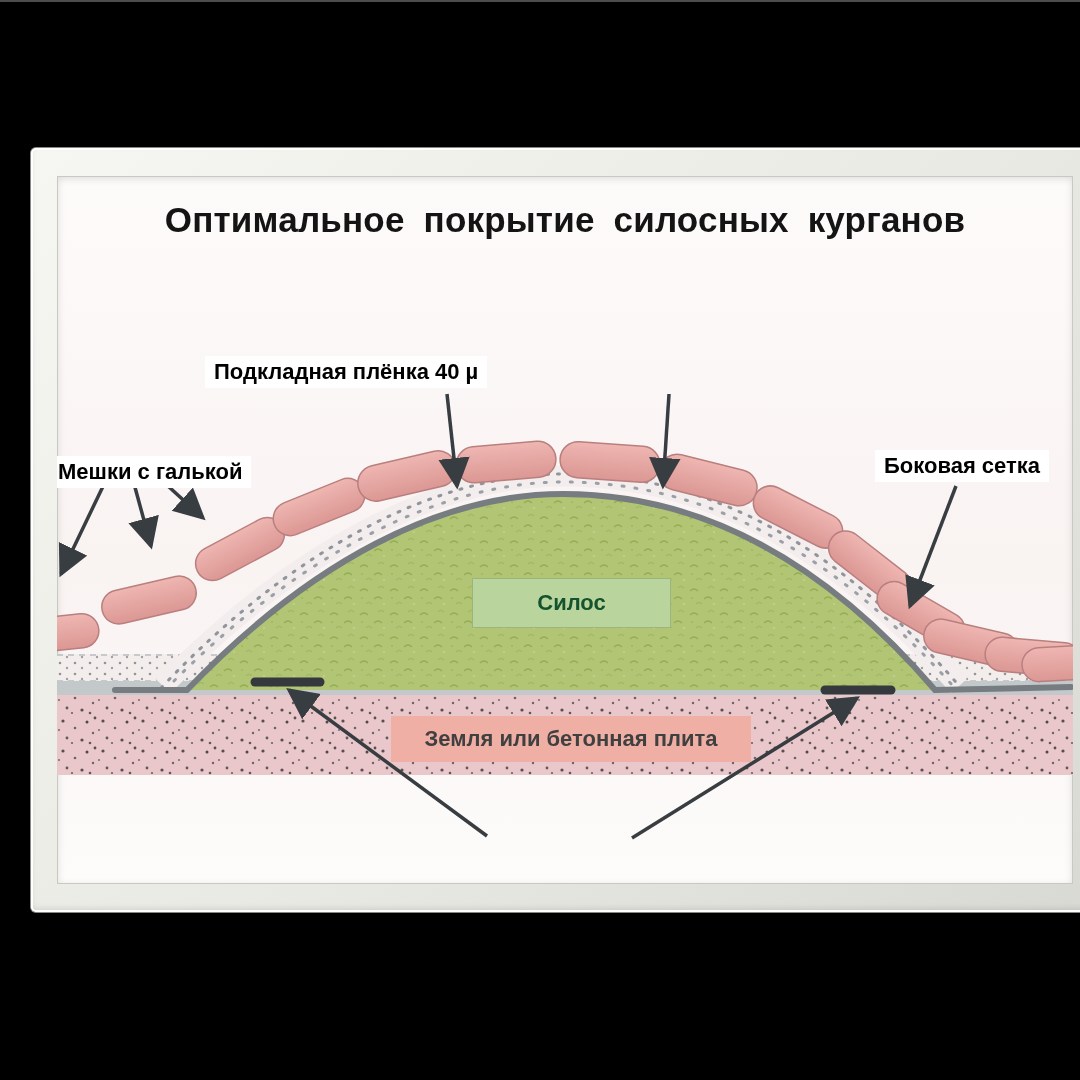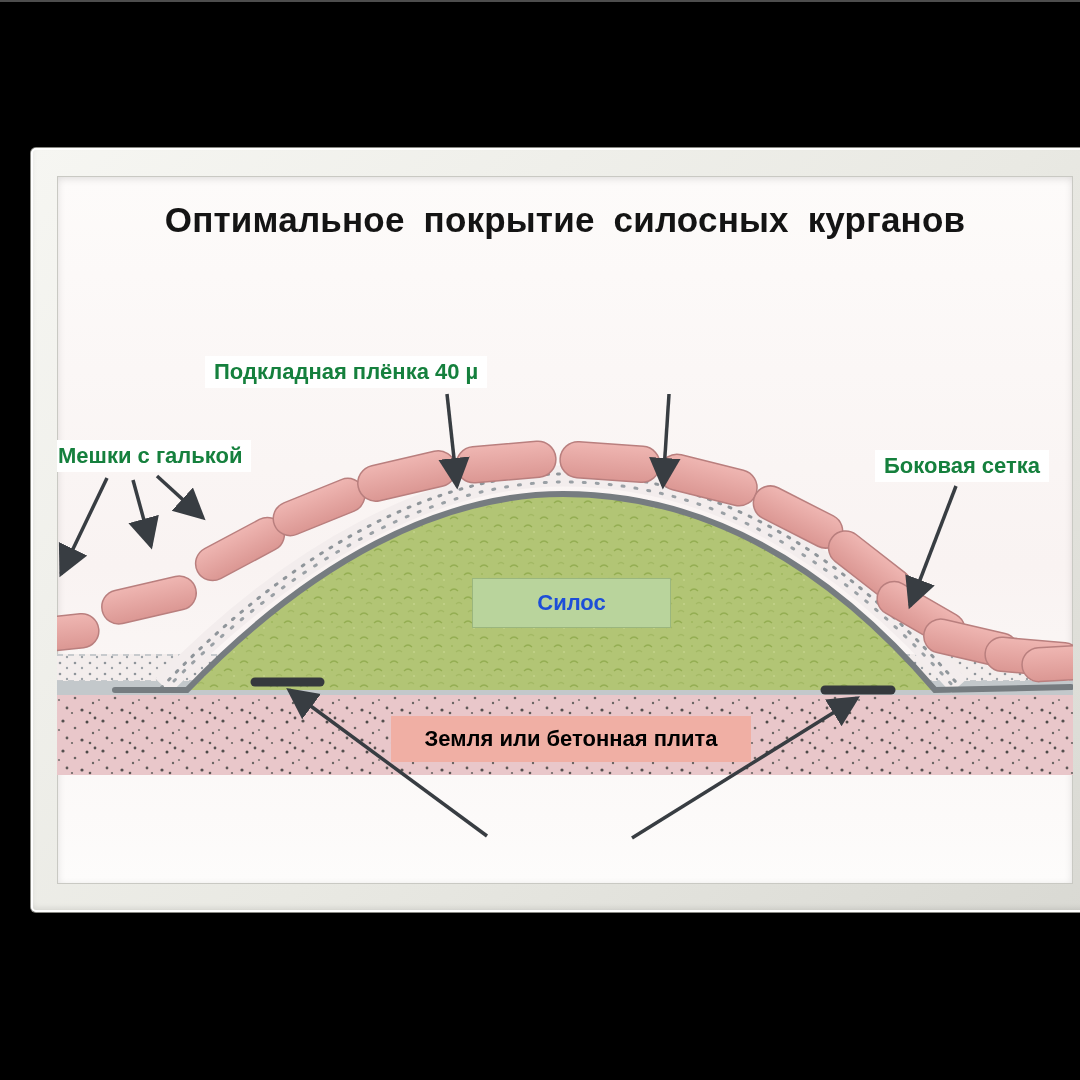--- a/index.html
+++ b/index.html
@@ -20,33 +20,33 @@
     position:relative; width:100%; height:100%; overflow:hidden;
     background:linear-gradient(180deg,#fdfbfa 0%, #f9f3f2 55%, #fdfcfb 100%);
     box-shadow:inset 0 0 0 1px #c9c9c3, inset 0 2px 8px rgba(0,0,0,.14);
   }
   .canvas svg { position:absolute; left:0; top:0; }
   .title {
     position:absolute; top:24px; left:0; width:100%; text-align:center;
     font-size:35px; font-weight:bold; color:#141414; word-spacing:9px; letter-spacing:.2px;
   }
   .lbl {
-    position:absolute; font-weight:bold; font-size:22px; color:#15803d;
+    position:absolute; font-weight:bold; font-size:22px; color:#000000;
     background:#fff; padding:2px 9px; white-space:nowrap; line-height:28px;
   }
   .lbl-box {
     position:absolute; display:flex; align-items:center; justify-content:center;
-    font-weight:bold; font-size:22px; color:#000000; white-space:nowrap;
+    font-weight:bold; font-size:22px; color:#404040; white-space:nowrap;
   }
-  .lbl-silos   { left:415px; top:402px; width:197px; height:48px; background:#b9d49c; border:1px solid #9ab67d; color:#1d4ed8; }
+  .lbl-silos   { left:415px; top:402px; width:197px; height:48px; background:#b9d49c; border:1px solid #9ab67d; color:#14532d; }
   .lbl-ground  { left:334px; top:540px; width:360px; height:46px; background:#f0afa4; }
   .lbl-side    { left:398px; top:658px; width:198px; height:34px; background:#fff; }
   .lbl-underlay { left:148px; top:180px; }
   .lbl-film     { left:470px; top:180px; }
-  .lbl-pebble   { left:-8px;  top:264px; }
+  .lbl-pebble   { left:-8px;  top:280px; }
   .lbl-net      { left:818px; top:274px; }
 </style>
 </head>
 <body>
 
 <div class="stage">
   <div class="top-edge"></div>
 
   <div class="frame">
     <div class="canvas">

